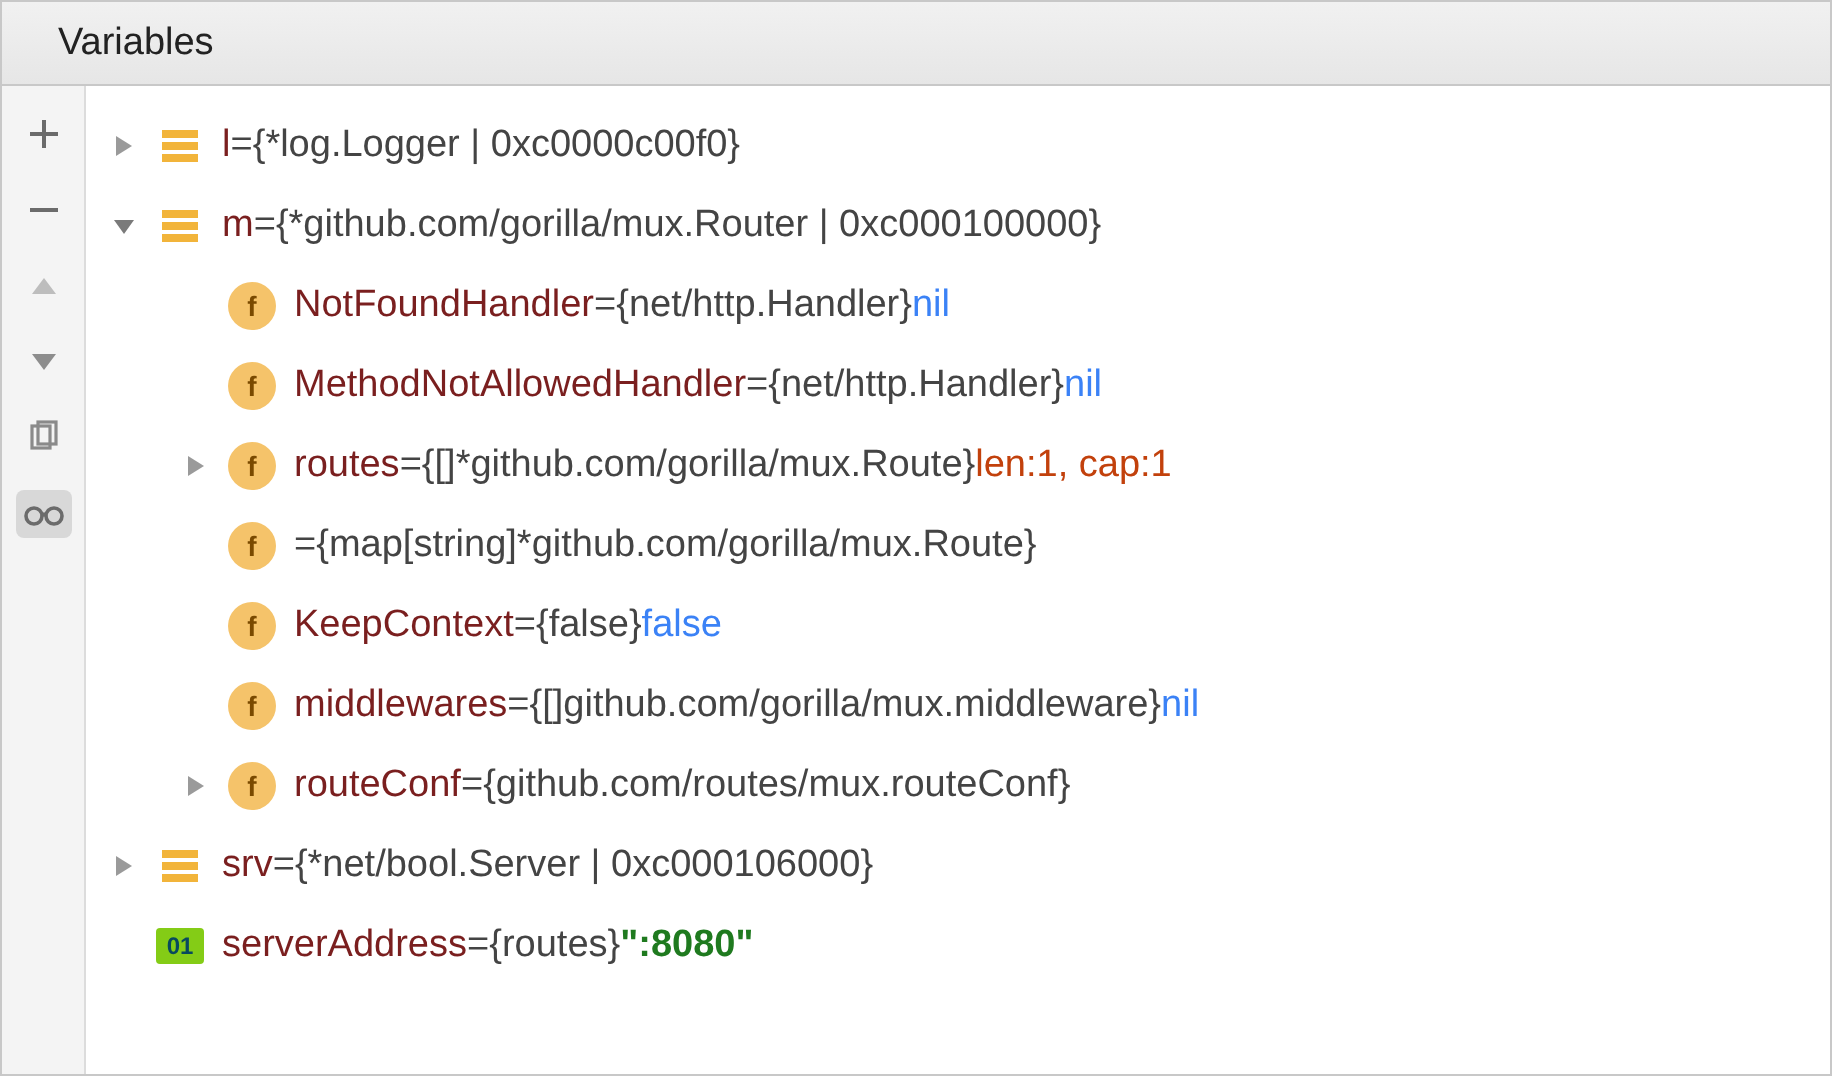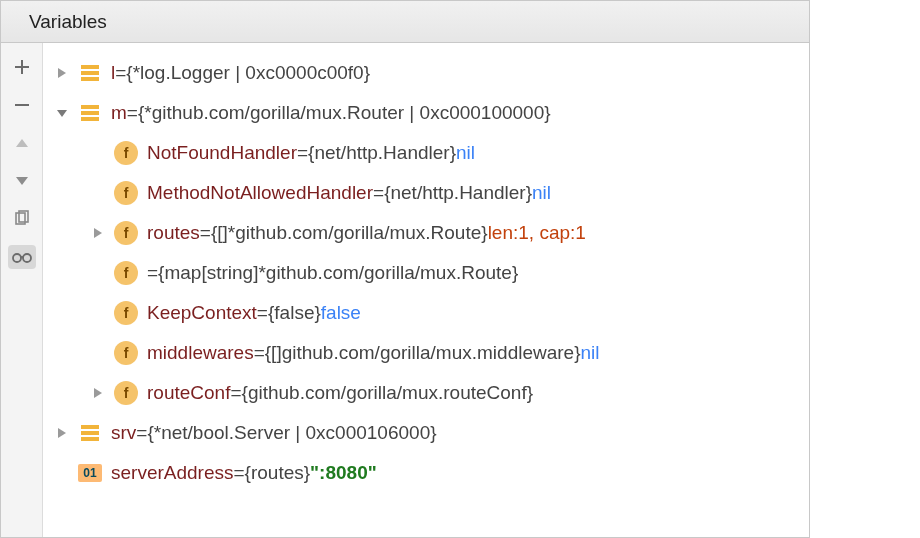--- a/index.html
+++ b/index.html
@@ -6,21 +6,21 @@
   html, body {
     margin: 0; padding: 0;
     width: 920px; height: 538px;
     font-family: -apple-system, "Helvetica Neue", Arial, sans-serif;
     font-size: 19px;
     background: #fff;
     color: #000;
   }
   .panel {
     border: 1px solid #c8c8c8;
-    width: 810px; height: 538px;
+    width: 916px; height: 538px;
     display: flex; flex-direction: column;
   }
   .header {
     height: 42px;
     background: linear-gradient(#f1f1f1,#e6e6e6);
     border-bottom: 1px solid #c8c8c8;
     display: flex; align-items: center;
     padding-left: 28px;
     font-size: 19px;
     color: #222;
@@ -67,21 +67,21 @@
   .struct-icon svg { display:block; }
   .field-icon {
     background: #f5c36a;
     border-radius: 50%;
     width: 24px; height: 24px;
     color: #7a4a00;
     font-weight: 600; font-size: 14px;
     display:flex; align-items:center; justify-content:center;
   }
   .str-icon {
-    background: #fdba74;
+    background: #84cc16;
     width: 24px; height: 18px;
     color: #084a5e;
     font-size: 12px; font-weight: 700;
     display:flex; align-items:center; justify-content:center;
     border-radius: 2px;
   }
   .vname { color: #7a1f1f; }
   .vtype { color: #444; }
   .vkw   { color: #3b82f6; }
   .vstr  { color: #1f7a1f; font-weight: 600; }
@@ -242,21 +242,21 @@
         <span class="caret">
           <svg width="12" height="12">
               <path d="M2 1 L10 6 L2 11 Z" fill="#9a9a9a"></path>
             </svg>
         </span>
         <span class="icon">
             <span class="field-icon">f</span>
           </span>
         <span class="vname">routeConf</span>
         <span class="vtype"> = </span>
-        <span class="vtype">{github.com/gorilla/mux.routeConf}</span>
+        <span class="vtype">{github.com/routes/mux.routeConf}</span>
       </div>
 
       <div class="row">
         <span class="caret">
           <svg width="12" height="12">
               <path d="M2 1 L10 6 L2 11 Z" fill="#9a9a9a"></path>
             </svg>
         </span>
         <span class="icon struct-icon">
           <svg width="22" height="22">

